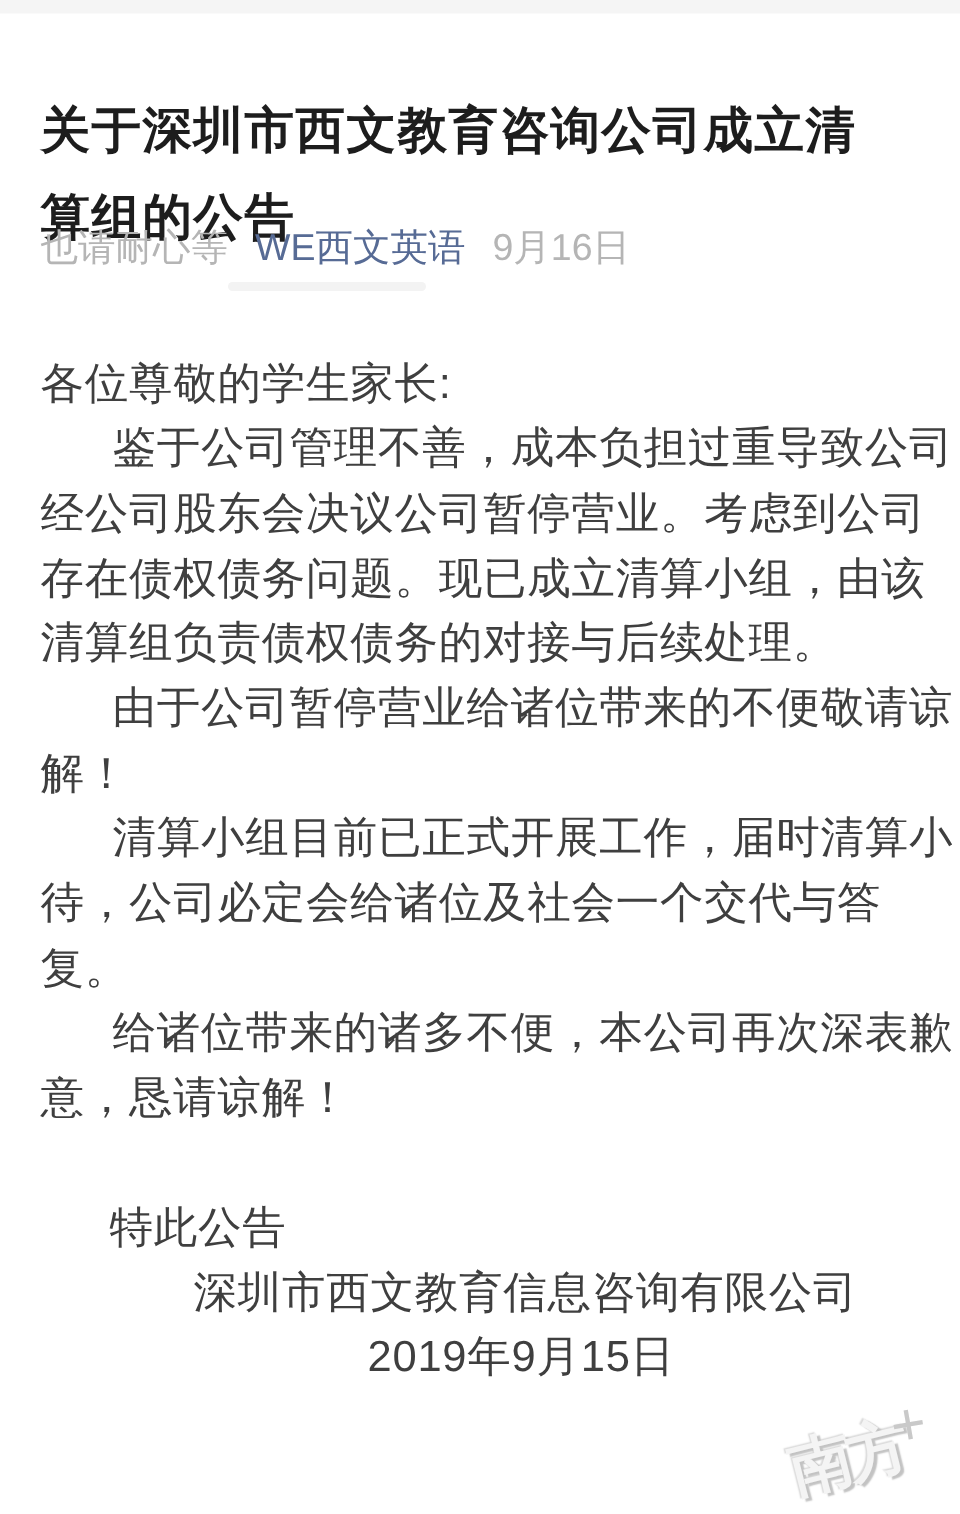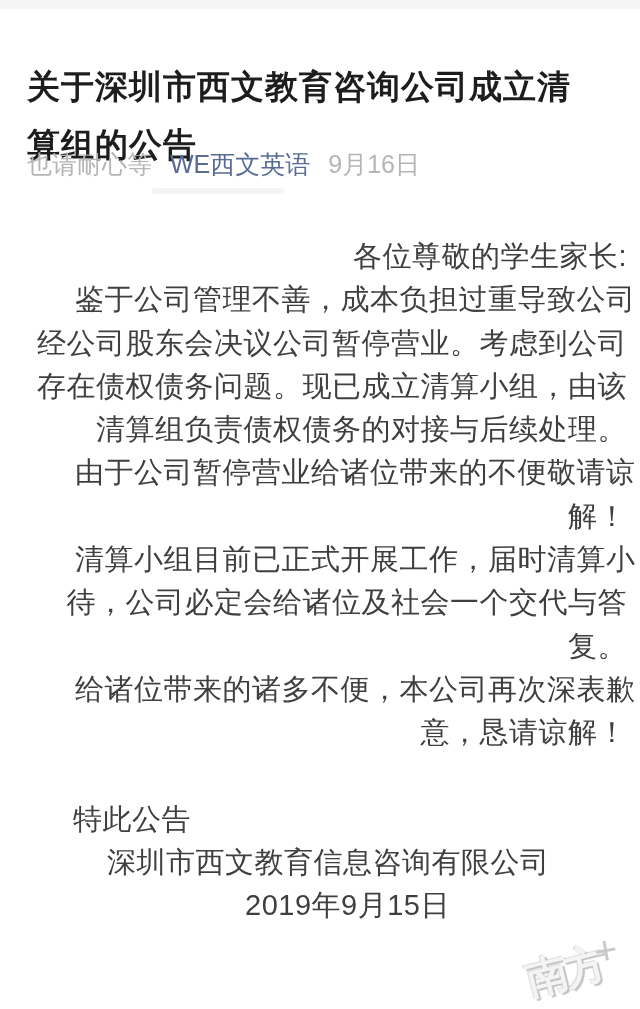--- a/index.html
+++ b/index.html
@@ -25,26 +25,26 @@
   }
   .byline .author{margin-right:18px;color:#b5b5b5;}
   .byline .account{color:#576b95;margin-right:18px;}
   .byline .pubdate{color:#b5b5b5;}
 
   .body-text{
     position:absolute;left:27px;top:235px;width:600px;
     font-size:29px;line-height:43.3px;color:#3f3f3f;
     letter-spacing:0.5px;
   }
-  .body-line{white-space:nowrap;text-align:right;}
+  .body-line{white-space:nowrap;}
   .body-line.ind{padding-left:48px;}
 
   .sig-spacer{height:43px;}
   .sig-closing{white-space:nowrap;margin-left:46px;}
-  .sig-company{white-space:nowrap;margin-left:80px;}
+  .sig-company{white-space:nowrap;margin-left:102px;}
   .sig-date{white-space:nowrap;margin-left:218px;}
 
   .watermark{position:absolute;left:522px;top:934px;width:110px;height:70px;}
   .wm-text{
     position:absolute;left:4px;top:10px;
     font-size:42px;font-weight:700;letter-spacing:-3px;
     color:#f4f4f4;
     text-shadow:2px 2px 1px #c3c3c3,-1px -1px 1px #dadada;
     transform:rotate(-14deg);
     white-space:nowrap;

